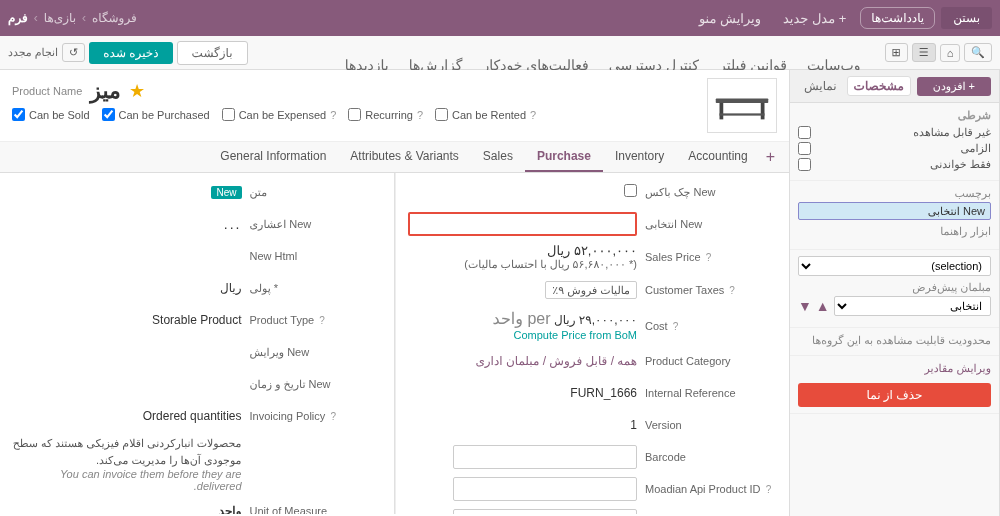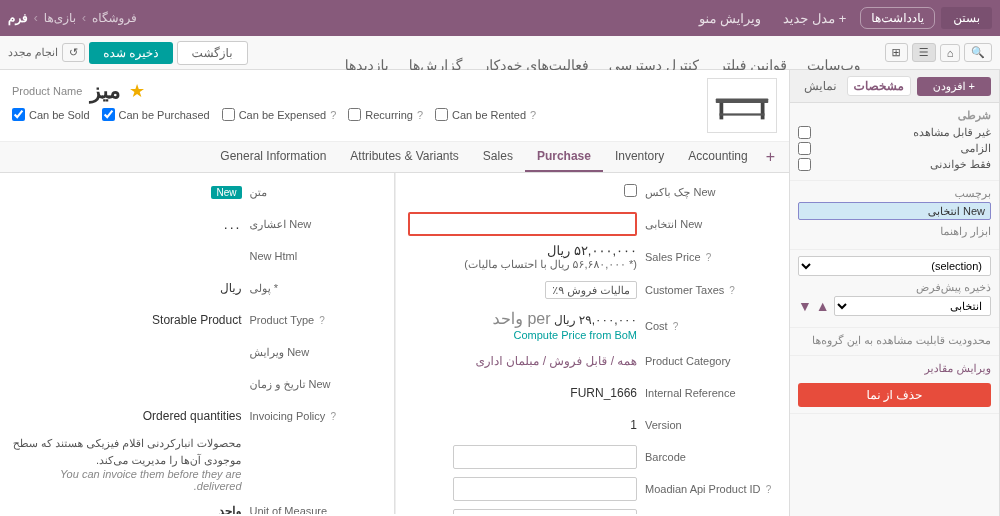--- a/index.html
+++ b/index.html
@@ -450,21 +450,21 @@
       </div>
     </div>
 
     <div class="sidebar-section">
       <div class="sidebar-field">
         <select class="sidebar-select">
           <option>(selection)</option>
         </select>
       </div>
       <div class="sidebar-field">
-        <div class="sidebar-field-label">ذخیره پیش‌فرض</div>
+        <div class="sidebar-field-label">مبلمان پیش‌فرض</div>
         <div style="display:flex;align-items:center;gap:4px">
           <select class="sidebar-select" style="flex:1">
             <option>انتخابی</option>
           </select>
           <button style="background:transparent;border:none;cursor:pointer;font-size:14px;color:#875a7b">▲</button>
           <button style="background:transparent;border:none;cursor:pointer;font-size:14px;color:#875a7b">▼</button>
         </div>
       </div>
     </div>
 

